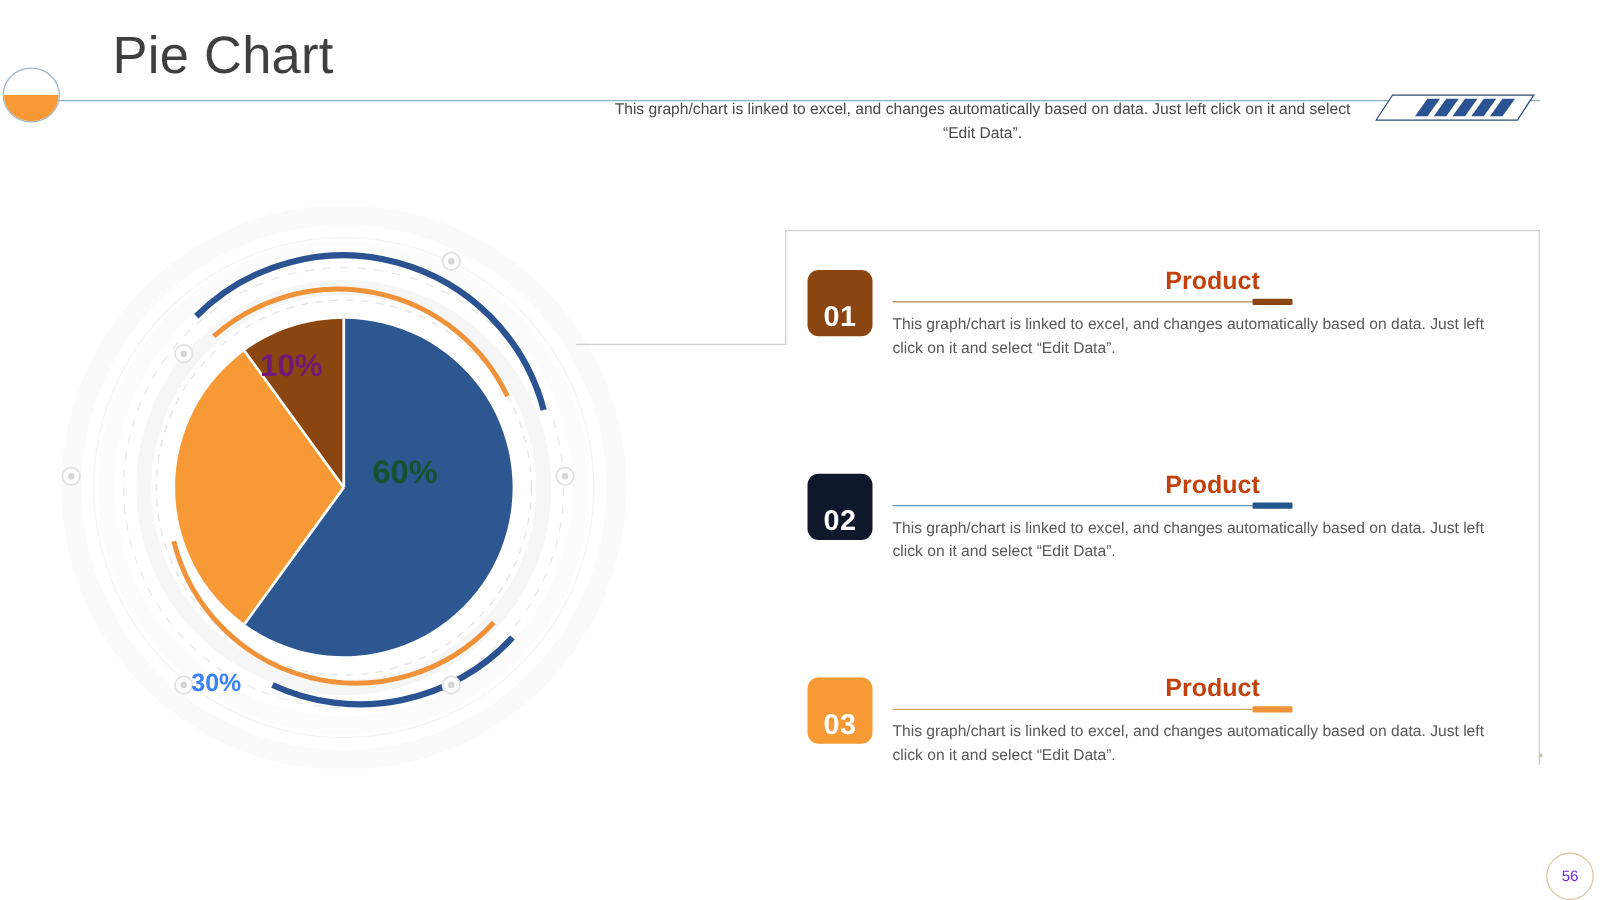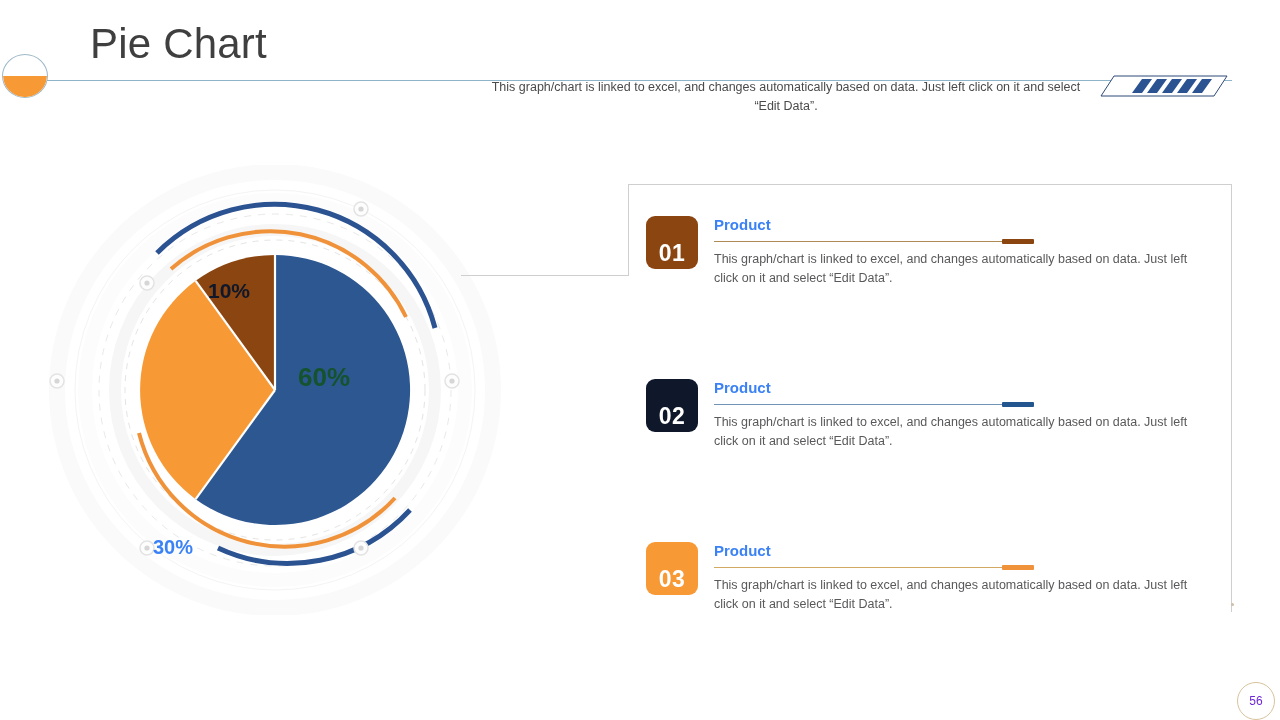--- a/index.html
+++ b/index.html
@@ -63,22 +63,22 @@
   .badge{
     position:absolute;left:0;top:0;width:52px;height:53px;
     border-radius:9px;
     display:flex;align-items:flex-end;justify-content:center;
     color:#ffffff;font-size:23px;font-weight:bold;
     padding-bottom:2px;box-sizing:border-box;
     letter-spacing:.5px;
   }
   .legend-body{position:absolute;left:68px;top:0;width:512px;}
   .legend-title{
-    font-size:15px;font-weight:bold;color:#3b82f6;
-    line-height:18px;margin:0 0 4px 0;
+    font-size:20px;font-weight:bold;color:#c2410c;
+    line-height:18px;margin:0 0 4px 0;text-align:center;
   }
   .legend-rule{position:relative;height:8px;margin:0 0 4px 0;}
   .legend-rule .thin{position:absolute;left:0;top:3px;height:1px;width:288px;}
   .legend-rule .thick{position:absolute;left:288px;top:1px;height:5px;width:32px;border-radius:1px;}
   .legend-desc{
     font-size:12.5px;color:#59595b;line-height:19px;width:500px;
   }
 
   
   .page-badge{
@@ -158,21 +158,21 @@
 
     <g stroke="#ffffff" stroke-width="2.2">
       <line x1="235" y1="225" x2="235" y2="90"></line>
       <line x1="235" y1="225" x2="155.65" y2="334.16"></line>
       <line x1="235" y1="225" x2="155.65" y2="115.84"></line>
     </g>
   </svg>
 
   <div style="position:absolute;left:258px;top:197px;color:#14532d;font-size:26px;font-weight:bold;">60%</div>
   <div style="position:absolute;left:113px;top:371px;color:#3b82f6;font-size:20px;font-weight:bold;">30%</div>
-  <div style="position:absolute;left:168px;top:114px;color:#0f172a;font-size:21px;font-weight:bold;">10%</div>
+  <div style="position:absolute;left:168px;top:114px;color:#701a75;font-size:25px;font-weight:bold;">10%</div>
 </div>
 
 <div class="panel">
   <div class="panel-border-top"></div>
   <div class="panel-border-right"></div>
   <div class="panel-border-leftstub"></div>
   <div class="connector"></div>
   <div class="panel-dot"></div>
 
   <div class="legend-item i0">

